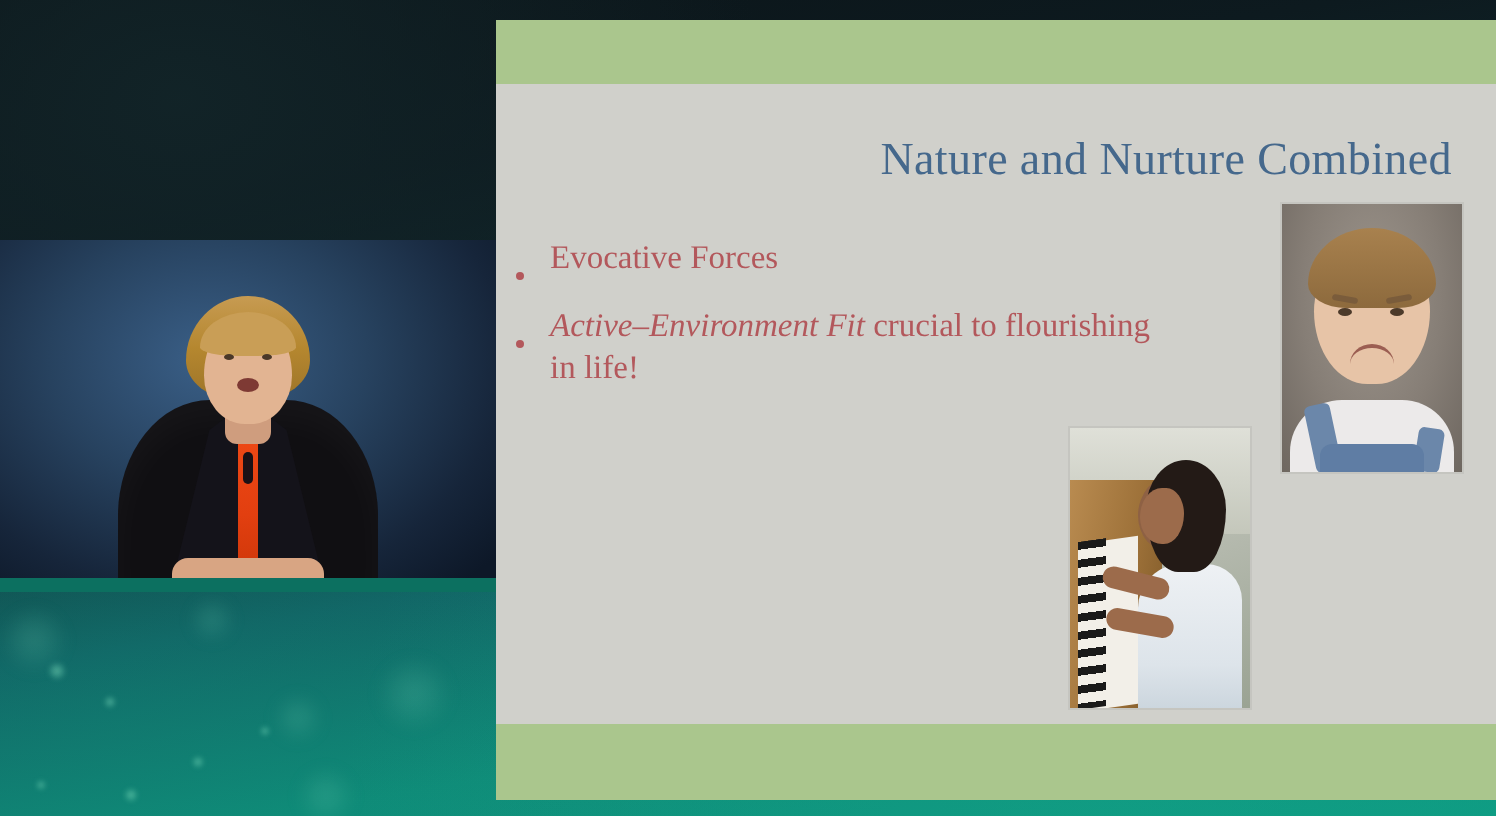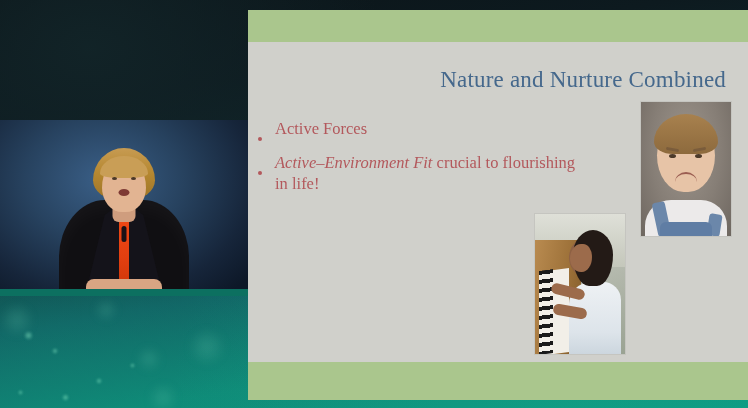--- a/index.html
+++ b/index.html
@@ -435,25 +435,25 @@
 
   <div id="slide">
 
     <div class="slide-band" id="band-top"></div>
     <div class="slide-band" id="band-bottom"></div>
 
     <div id="slide-title">Nature and Nurture Combined</div>
 
     <div id="bullets">
 
-
       <div class="bullet-row">
         <span class="bullet-dot"><i></i></span>
-        <span class="bullet-text">Active Forces</span>
+        <span class="bullet-text">Evocative Forces</span>
       </div>
+
 
       <div class="bullet-row">
         <span class="bullet-dot"><i></i></span>
         <span class="bullet-text"><em>Active–Environment Fit</em> <span>crucial to flourishing in life!</span></span>
       </div>
 
     </div>
 
     <div class="photo" id="photo-toddler">
       <div class="tod-bg"></div>

